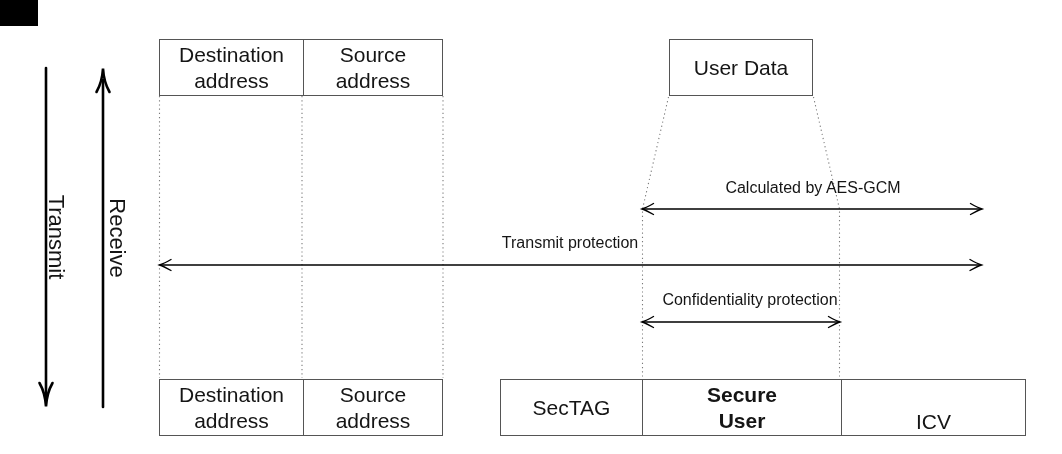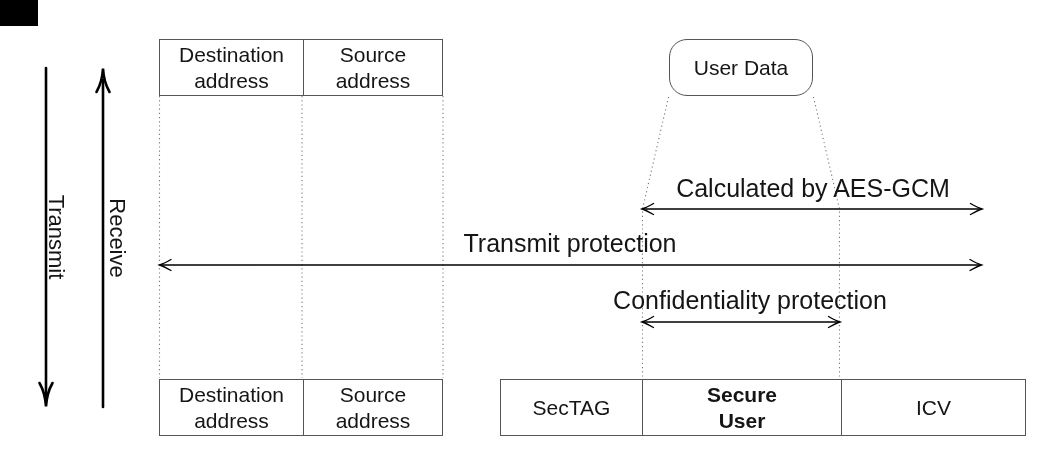--- a/index.html
+++ b/index.html
@@ -18,30 +18,30 @@
     display:flex; flex-direction:column; align-items:center; justify-content:center;
     font-size:21px; line-height:26px; text-align:center; box-sizing:border-box;
   }
   .cell + .cell { border-left:1.4px solid #555555; }
 
   
   .anchor {
     position:absolute; width:0; height:0; display:flex;
     align-items:center; justify-content:center; overflow:visible;
   }
-  .anchor > span { white-space:nowrap; font-size:25px; }
+  .anchor > span { white-space:nowrap; font-size:16px; }
   .anchor.rot > span { transform:rotate(90deg); font-size:22px; }
 
   #top-left-frame     { left:159px; top:39px;  width:284px; height:57px; }
   #bottom-left-frame  { left:159px; top:379px; width:284px; height:57px; }
-  #user-data-box      { left:669px; top:39px;  width:144px; height:57px;border-radius:18px; }
+  #user-data-box      { left:669px; top:39px;  width:144px; height:57px; }
   #bottom-right-frame { left:500px; top:379px; width:526px; height:57px; }
 
   .w143 { width:143px; } .w141f { flex:1; }
-  .w141 { width:141px; } .w199 { width:199px;font-weight:bold; } .wICV { flex:1; }
+  .w141 { width:141px; } .w199 { width:199px;font-weight:bold; } .wICV { flex:1;justify-content:flex-end; }
 
   #transmit-label        { left:56px;  top:237px; }
   #receive-label         { left:117px; top:238px; }
   #aes-label             { left:813px; top:188px; }
   #integrity-label       { left:570px; top:243px; }
   #confidentiality-label { left:750px; top:300px; }
 </style>
 </head>
 <body>
 

